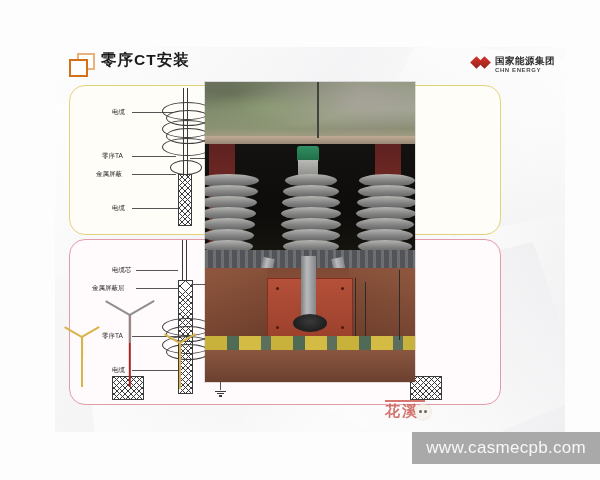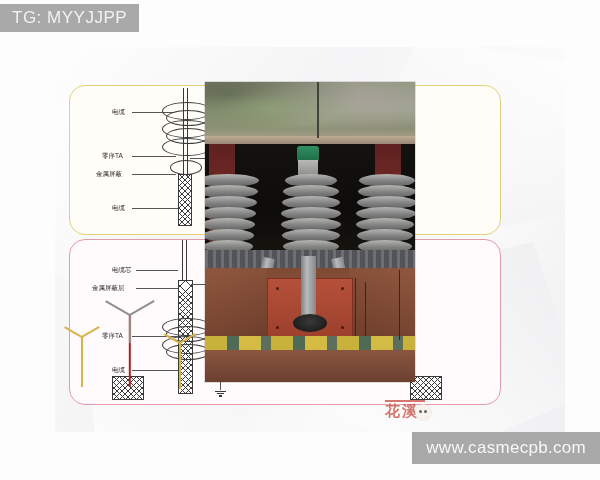--- a/index.html
+++ b/index.html
@@ -180,31 +180,48 @@
   .wm-face{position:absolute;left:30px;top:4px;width:16px;height:16px;border-radius:50%;
     background:#f5f1e8;box-shadow:0 0 0 1px rgba(0,0,0,.08);}
   .wm-face b{position:absolute;width:3px;height:3px;border-radius:50%;background:#333;top:6px;}
   .wm-underline{position:absolute;left:0;top:0;width:40px;height:2px;background:#c8483d;filter:blur(.3px);}
 </style>
 </head>
 <body>
 
 <div id="root">
 
-  <div class="tag-overlay">TG: MYYJJPP</div>
 
   <div class="url-overlay">www.casmecpb.com</div>
 
   <div class="slide">
 
     <div class="facet f1"></div>
     <div class="facet f2"></div>
     <div class="facet f3"></div>
     <div class="facet f4"></div>
 
+    <div class="hdr">
+      <div class="hdr-icon">
+        <div class="sq sq-a"></div>
+        <div class="sq sq-b"></div>
+      </div>
+      <div class="hdr-title">零序CT安装</div>
+
+      <div class="logo">
+        <div class="logo-mark">
+          <span class="d d1"></span>
+            <span class="d d2"></span>
+        </div>
+        <div class="logo-txt">
+          <span class="logo-cn">国家能源集团</span>
+          <span class="logo-en">CHN ENERGY</span>
+        </div>
+      </div>
+    </div>
 
     <div class="card card-top">
 
       <div class="lbl" style="left:42px;top:22px;">电缆</div>
       <div class="lead" style="left:62px;top:26px;width:42px;"></div>
 
       <div class="lbl" style="left:32px;top:66px;">零序TA</div>
       <div class="lead" style="left:62px;top:70px;width:44px;"></div>
 
       <div class="lbl" style="left:26px;top:84px;">金属屏蔽</div>

